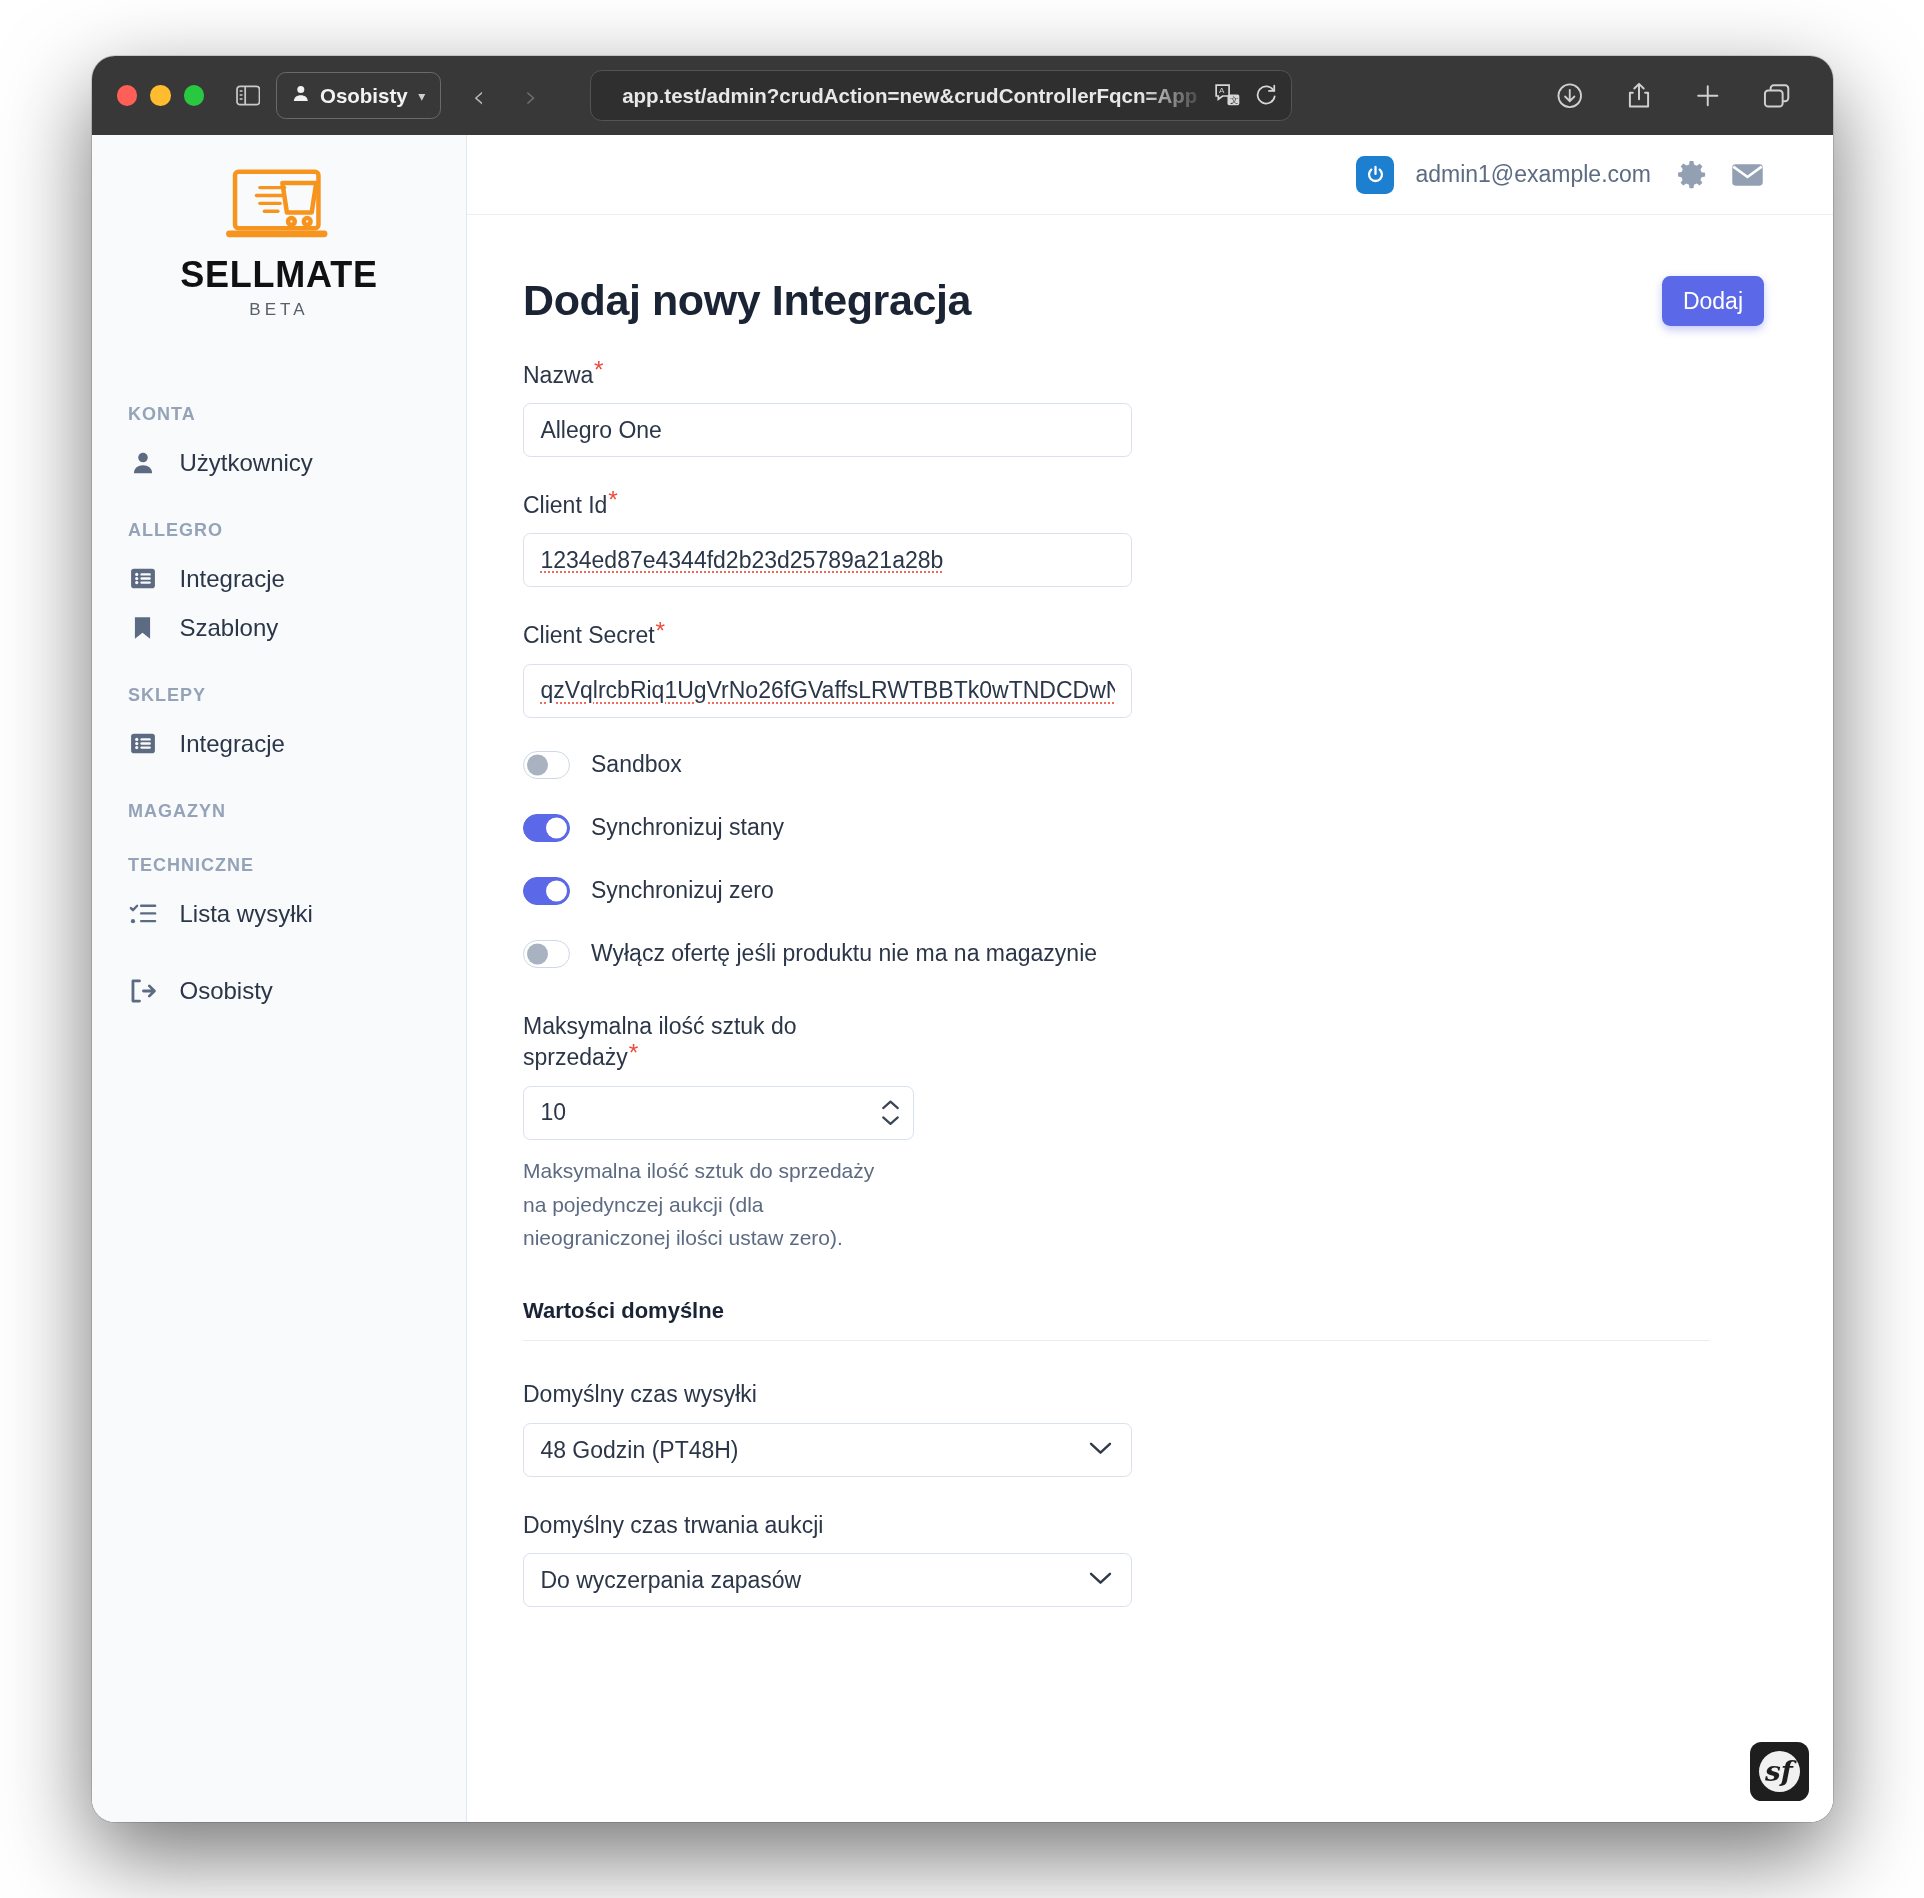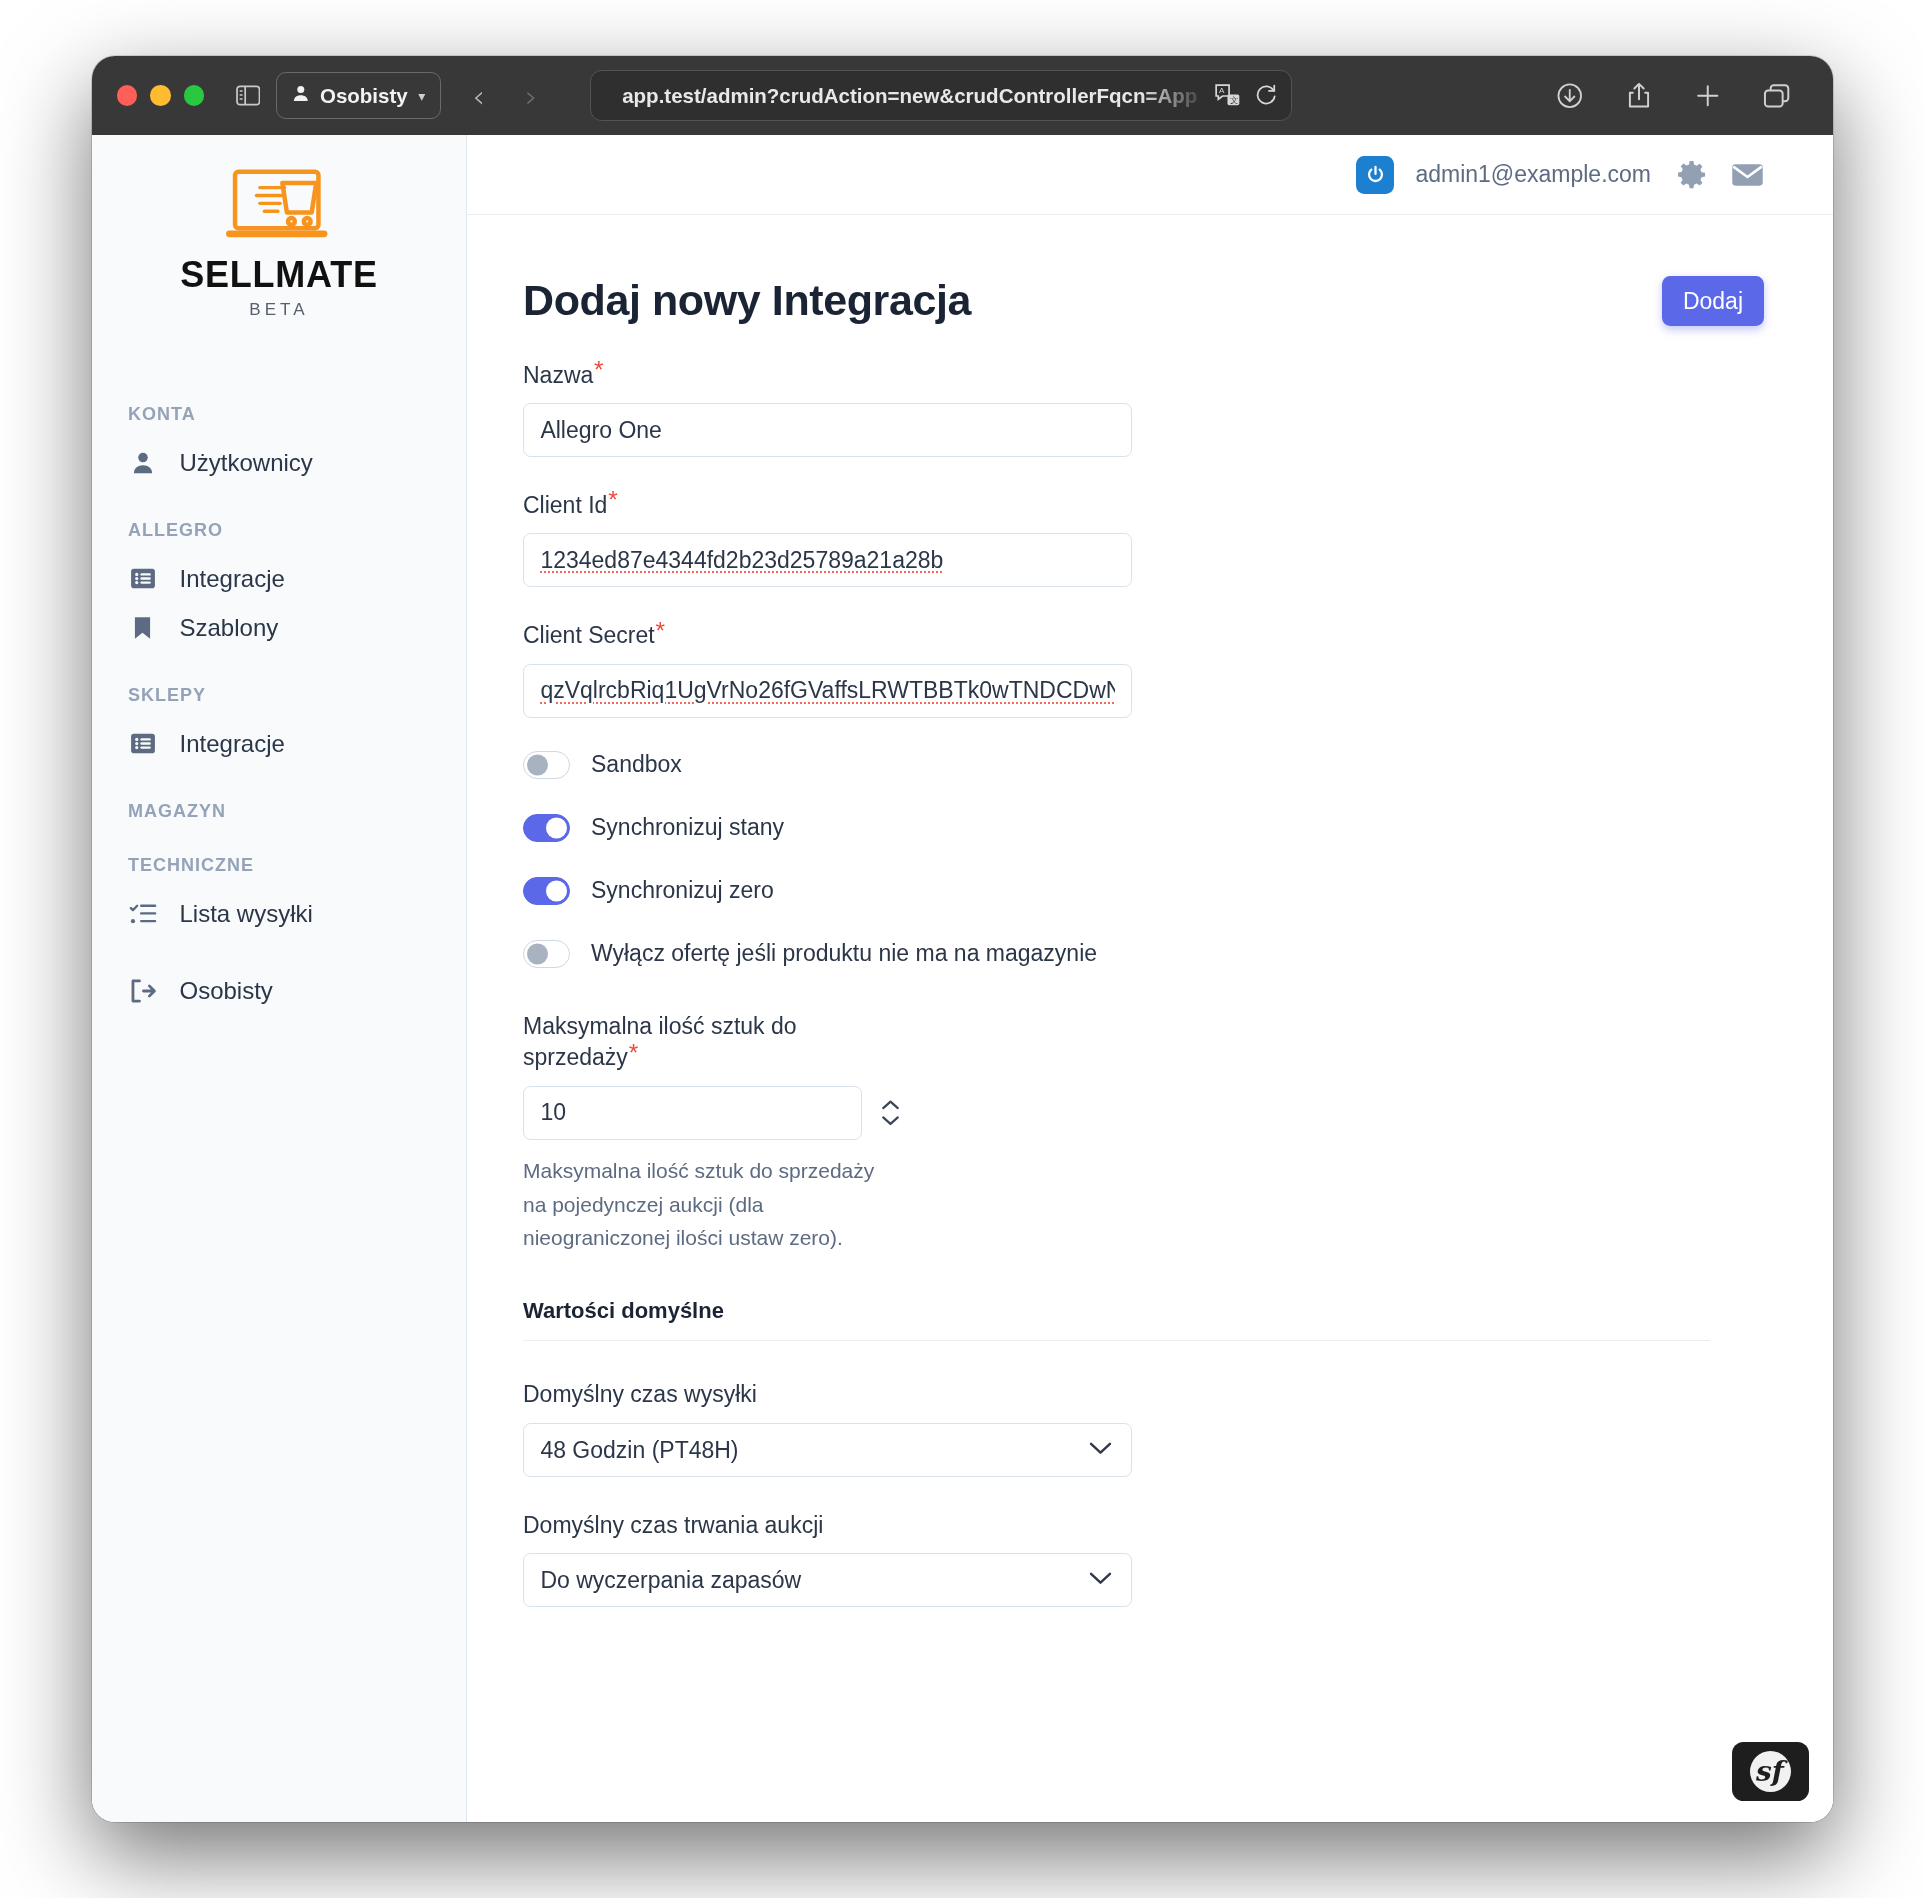--- a/index.html
+++ b/index.html
@@ -215,21 +215,21 @@
     outline: none;
   }
   .input.spell {
     text-decoration: underline;
     text-decoration-style: dotted;
     text-decoration-color: #f06a5d;
     text-decoration-thickness: 1.6px;
     text-underline-offset: 4.1px;
   }
   .input-num-wrap { position: relative; width: 391px; }
-  .input-num { width: 339px; padding-right: 47px; }
+  .input-num { width: 391px; padding-right: 47px; }
   .spinner {
     position: absolute; right: 13px; top: 50%; transform: translateY(-50%);
     display: flex; flex-direction: column; align-items: center; gap: 2.5px;
     color: #3a4556;
   }
 
   .switch-row { display: flex; align-items: center; gap: 21px; margin-bottom: 35px; }
   .switch {
     width: 47px; height: 28px; border-radius: 14px;
     position: relative; flex: 0 0 47px;
@@ -260,21 +260,21 @@
   .select-wrap { position: relative; width: 609px; }
   .select-wrap .caret {
     position: absolute; right: 19.6px; top: 50%; transform: translateY(-50%);
     pointer-events: none; color: #30394a;
   }
   select.input { appearance: none; -webkit-appearance: none; padding-right: 51px; cursor: pointer; }
 
   .sf-badge {
     position: absolute;
     right: 24.5px; bottom: 21px;
-    width: 77px; height: 59px;
+    width: 59px; height: 59px;
     border-radius: 11.5px;
     background: #1e1e1e;
     display: flex; align-items: center; justify-content: center;
   }
   .sf-circle {
     width: 41px; height: 41px; border-radius: 50%;
     background: #f1f1f1;
     display:flex; align-items:center; justify-content:center;
     color: #1e1e1e; font-size: 28px;
     font-family: "DejaVu Serif", serif;

